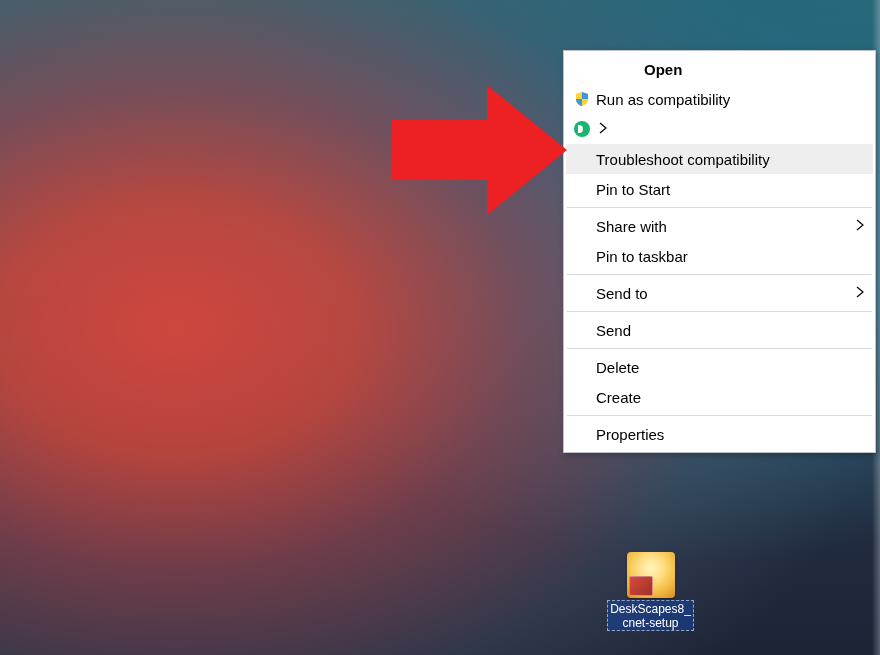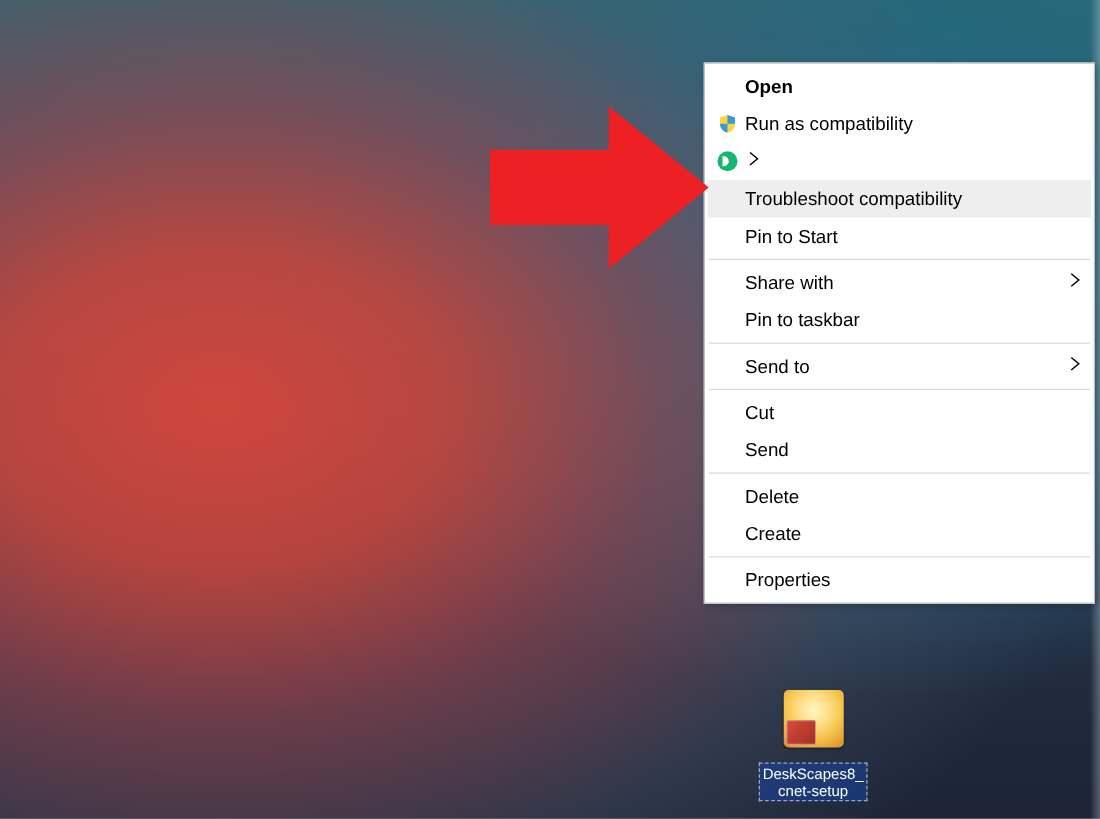--- a/index.html
+++ b/index.html
@@ -33,21 +33,21 @@
 
     
     .desktop-icon {
       position: absolute;
       left: 612px;
       top: 552px;
       width: 77px;
       display: flex;
       flex-direction: column;
       align-items: center;
-      gap: 12px;
+      gap: 2px;
       cursor: default;
     }
     .desktop-icon .icon-img {
       width: 48px;
       height: 46px;
       background: radial-gradient(circle at 50% 35%, #fff6c0 0%, #ffe08a 30%, #f5c34a 60%, #d98b2a 100%);
       border-radius: 4px;
       position: relative;
       box-shadow: 0 1px 2px rgba(0,0,0,0.4);
     }
@@ -97,21 +97,21 @@
       width: 24px;
       display: flex;
       align-items: center;
       justify-content: center;
     }
     .menu-item .label {
       flex: 1;
       padding-left: 2px;
       color: #000;
     }
-    .menu-item.bold .label { font-weight: 700; }
+    .menu-item.bold .label { font-weight: 700; margin-left: 48px; }
     .menu-item .arrow {
       width: 18px;
       text-align: center;
       color: #000;
       font-size: 16px;
     }
     .menu-sep {
       height: 1px;
       background: #d9d9d9;
       margin: 3px 1px;
@@ -234,24 +234,20 @@
     <span class="label">Send to</span>
     <span class="arrow">
       <svg width="10" height="12" viewBox="0 0 10 12">
           <path d="M2 1 L8 6 L2 11" stroke="#000" stroke-width="1.2" fill="none"></path>
         </svg>
     </span>
   </div>
 
   <div class="menu-sep"></div>
 
-  <div class="menu-item">
-    <span class="icon-col"></span>
-    <span class="label">Cut</span>
-  </div>
 
   <div class="menu-item">
     <span class="icon-col"></span>
     <span class="label">Send</span>
   </div>
 
   <div class="menu-sep"></div>
 
 
   <div class="menu-item">

